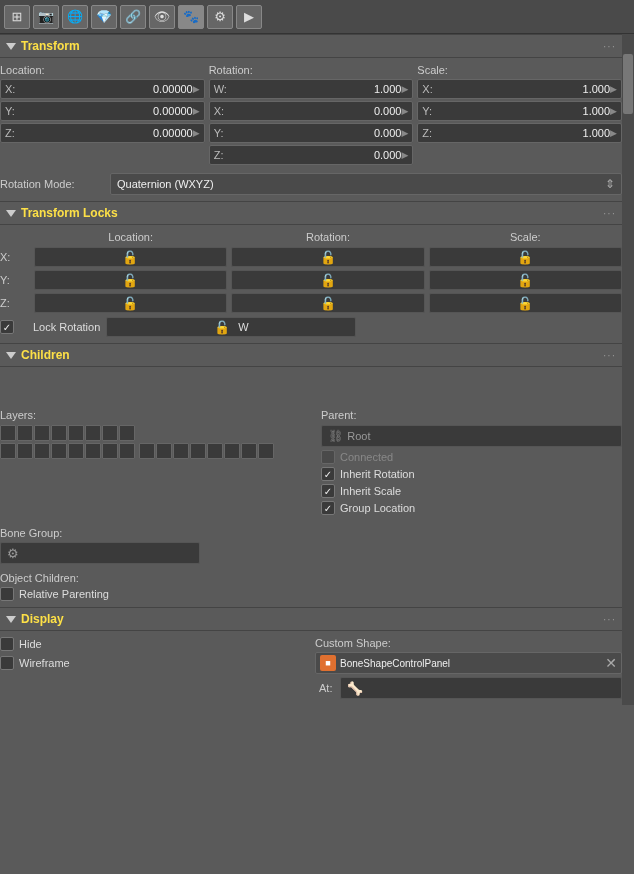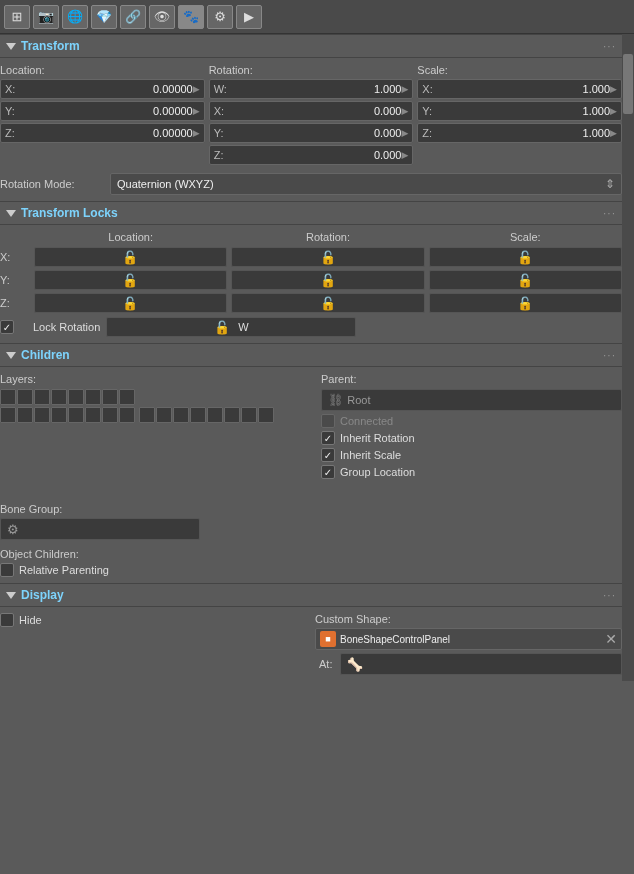--- a/index.html
+++ b/index.html
@@ -48,21 +48,21 @@
       border-top: 1px solid #444;
       border-bottom: 1px solid #444;
       cursor: pointer;
     }
     .section-header-left {
       display: flex;
       align-items: center;
       gap: 5px;
       font-weight: bold;
       font-size: 12px;
-      color: #7dd3fc;
+      color: #fde047;
     }
     .triangle {
       width: 0;
       height: 0;
       border-left: 5px solid transparent;
       border-right: 5px solid transparent;
       border-top: 7px solid #ccc;
       display: inline-block;
     }
     .dots-icon {
@@ -207,20 +207,21 @@
       justify-content: center;
       min-width: 250px;
       gap: 8px;
     }
 
     
     .layers-parent-row {
       display: grid;
       grid-template-columns: 1fr 1fr;
       gap: 20px;
+      margin-top: 36px;
     }
     .layers-label { color: #ccc; margin-bottom: 4px; }
     .parent-label { color: #ccc; margin-bottom: 4px; }
     .layer-box-group {
       display: flex;
       gap: 1px;
     }
     .layer-box {
       width: 16px;
       height: 16px;
@@ -254,21 +255,21 @@
       border-radius: 2px;
     }
     .checkbox-row {
       display: flex;
       align-items: center;
       gap: 5px;
       margin-top: 3px;
     }
 
     .bone-group-section {
-      margin-top: 24px;
+      margin-top: 12px;
     }
     .bone-group-label { color: #ccc; margin-bottom: 3px; }
     .bone-group-field {
       background: #3a3a3a;
       border: 1px solid #555;
       border-radius: 2px;
       padding: 2px 6px;
       color: #999;
       font-size: 11px;
       height: 22px;
@@ -637,20 +638,24 @@
     </div>
 
     <div class="section-body">
       <div style="display:grid;grid-template-columns:1fr 1fr;gap:8px;">
 
         <div>
           <div class="display-row">
             <div class="square-checkbox"></div>
             <span>Hide</span>
           </div>
+          <div class="display-row">
+            <div class="square-checkbox"></div>
+            <span>Wireframe</span>
+          </div>
         </div>
 
         <div>
           <div style="margin-bottom:3px;">
             <span class="custom-shape-label">Custom Shape:</span>
           </div>
           <div class="custom-shape-field">
             <div class="custom-shape-icon">■</div>
             <span style="flex:1;font-size:10px;">BoneShapeControlPanel</span>
             <span class="close-btn">✕</span>

